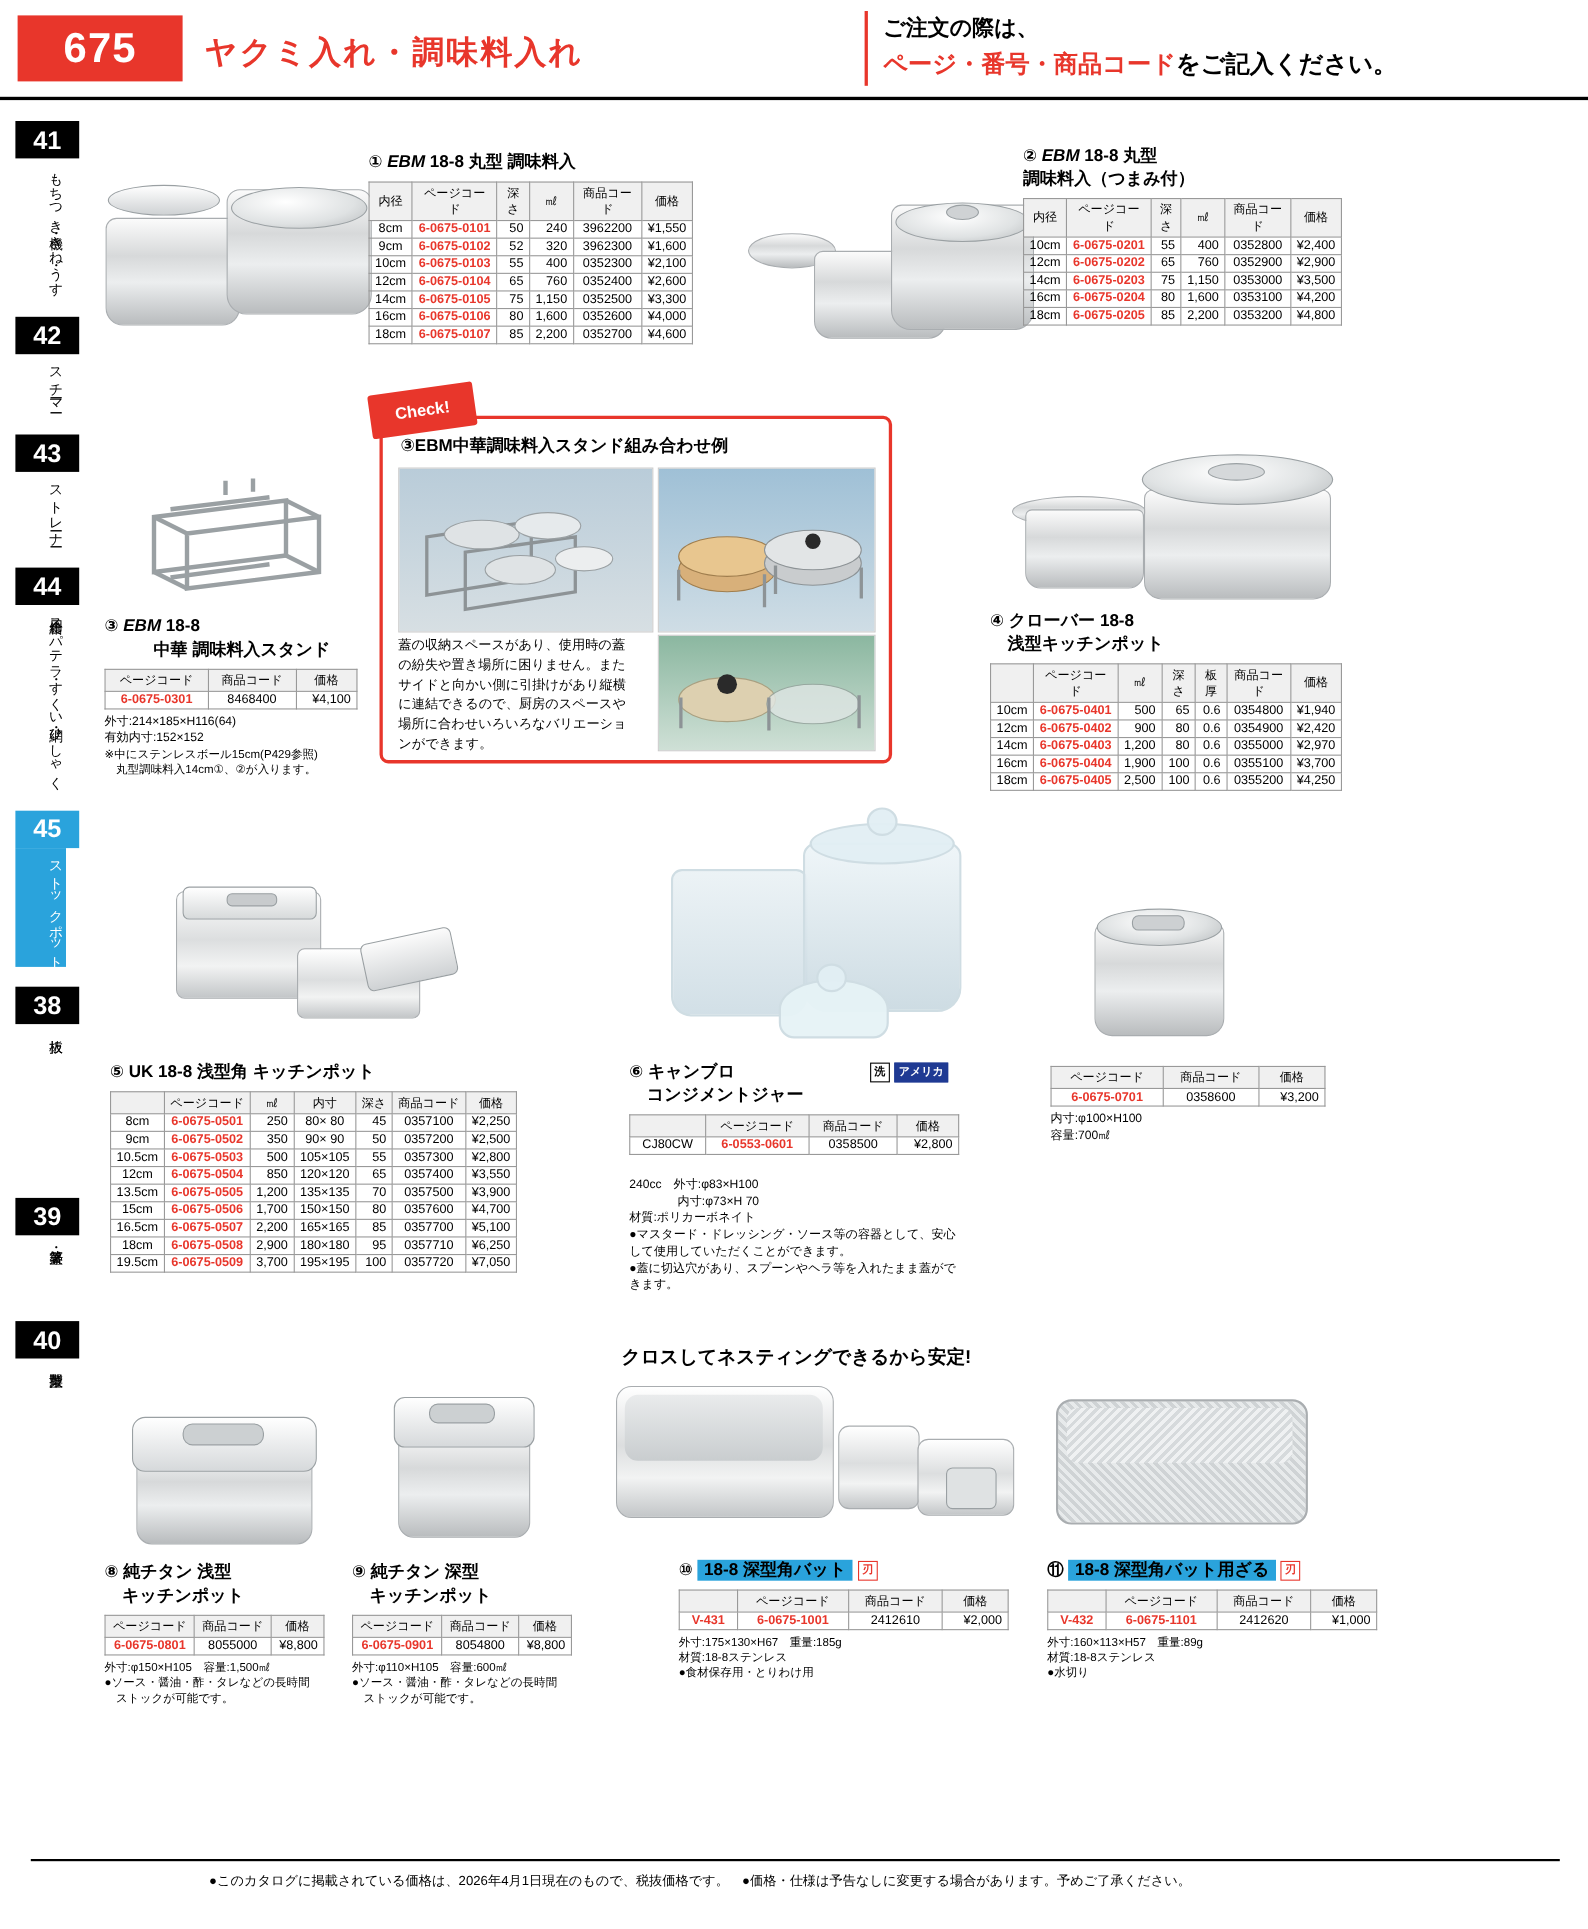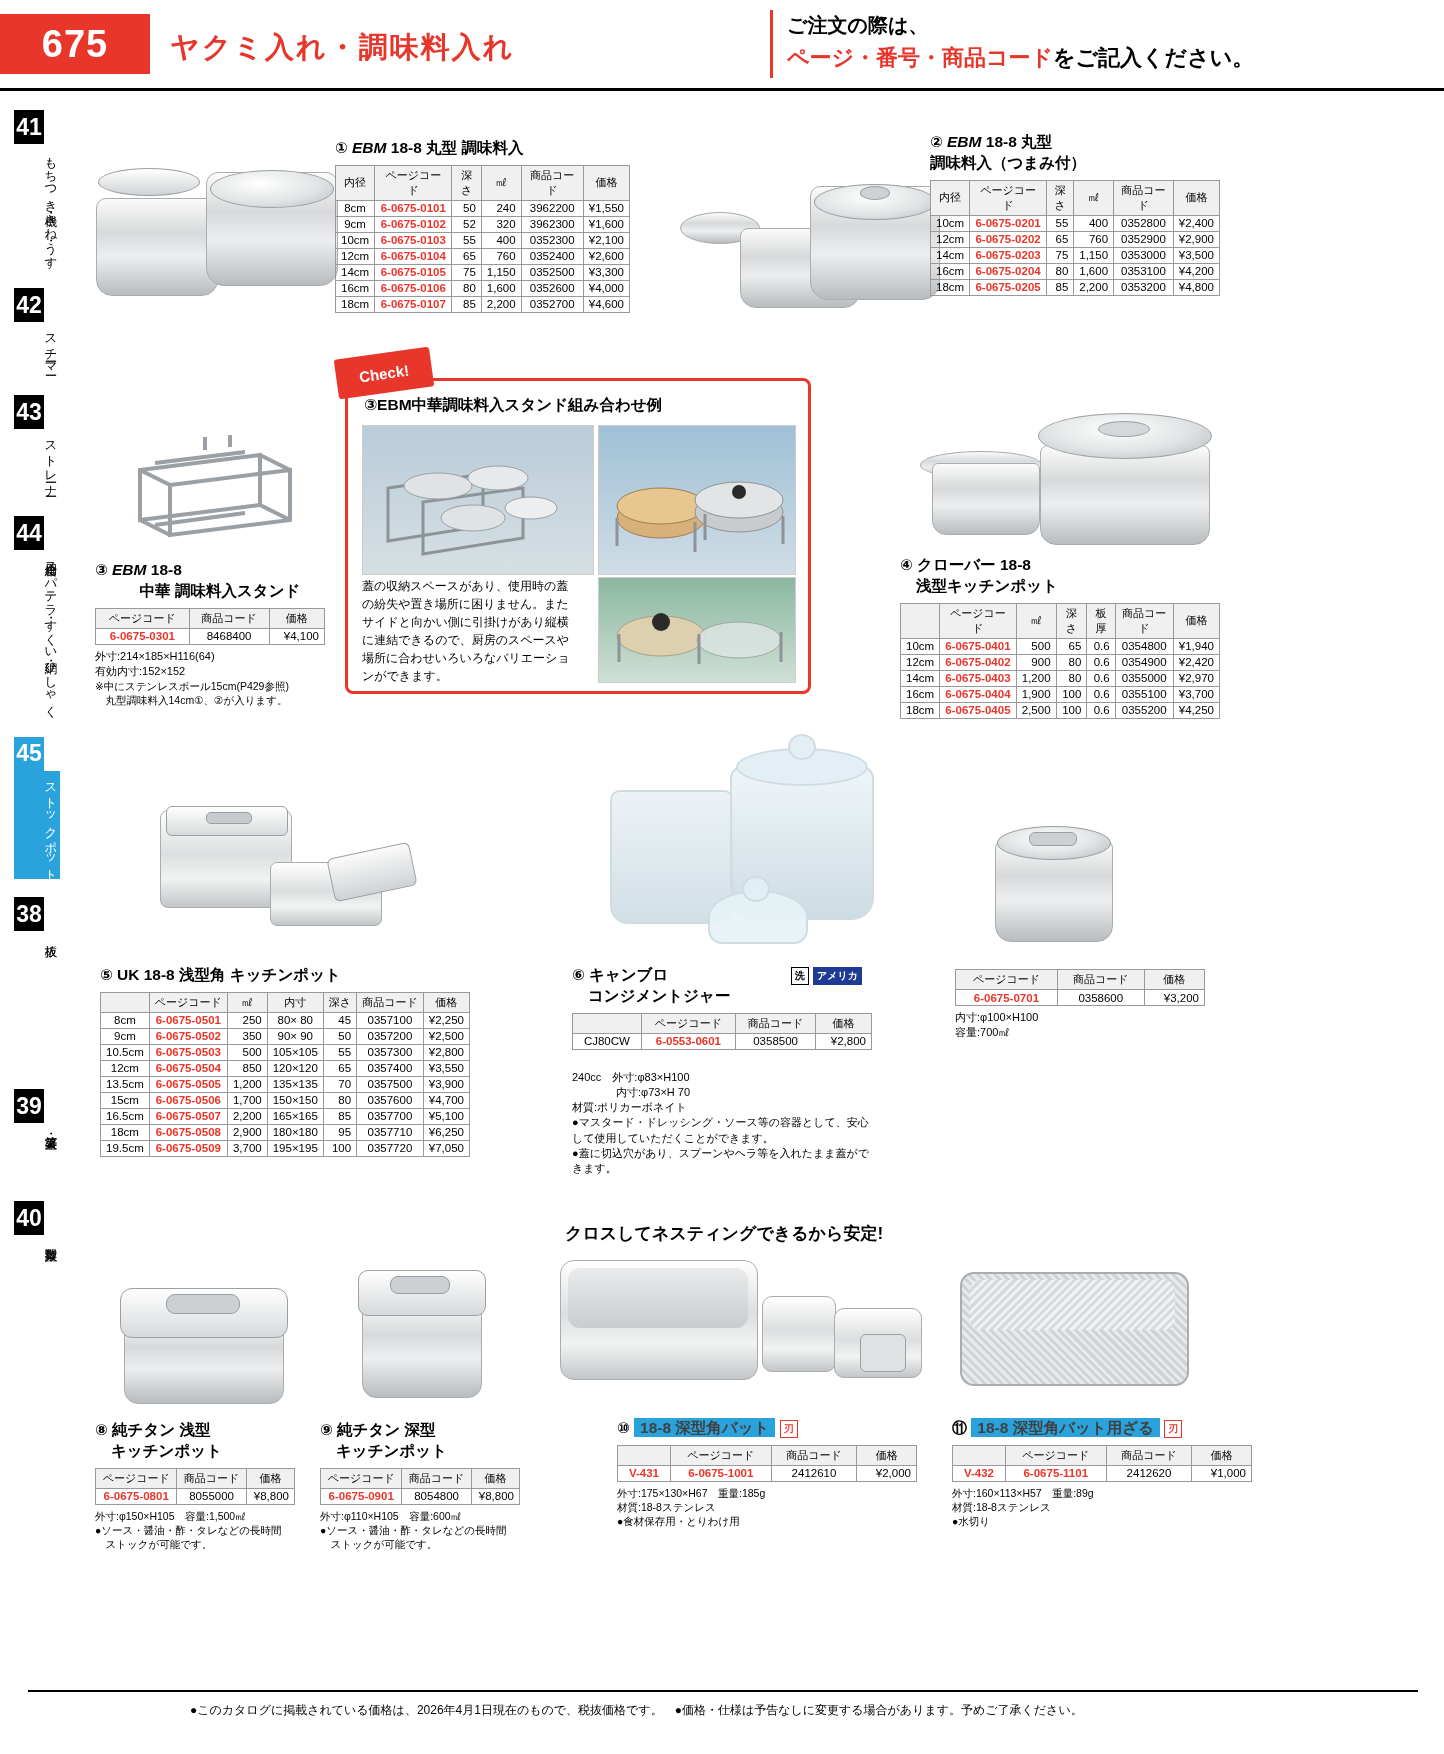--- a/index.html
+++ b/index.html
@@ -2,34 +2,34 @@
 <html><head>
 <meta charset="utf-8">
 <style>
   html,body{margin:0;padding:0;}
   body{
     width:1444px;height:1754px;position:relative;background:#ffffff;
     font-family:"Liberation Sans","DejaVu Sans",sans-serif;
     color:#000;font-size:12px;
   }
   
-  .page-header{position:absolute;left:0;top:0;width:1144px;height:86px;}
+  .page-header{position:absolute;left:16px;top:0;width:1144px;height:86px;}
   .pagenum-box{position:absolute;left:0;top:14px;width:150px;height:60px;background:#e8362b;
     color:#fff;font-size:38px;font-weight:bold;display:flex;align-items:center;justify-content:center;letter-spacing:1px;}
   .header-title{position:absolute;left:170px;top:28px;font-size:29px;font-weight:bold;color:#e8362b;letter-spacing:2px;}
   .order-note{position:absolute;left:770px;top:10px;width:660px;height:68px;border-left:3px solid #e8362b;padding-left:14px;box-sizing:border-box;}
   .order-note .l1{font-size:20px;font-weight:bold;margin-top:2px;}
   .order-note .l2{font-size:22px;font-weight:bold;margin-top:4px;}
   .order-note .l2 .red{color:#e8362b;}
   .hr-top{position:absolute;left:0;top:88px;width:1444px;height:3px;background:#000;}
 
   
   .rail{position:absolute;left:14px;top:110px;width:56px;}
   .rail-item{position:relative;margin-bottom:6px;}
-  .rail-num{width:30px;height:34px;background:#000;color:#fff;font-size:23px;font-weight:bold;
+  .rail-num{width:58px;height:34px;background:#000;color:#fff;font-size:23px;font-weight:bold;
      display:flex;align-items:center;justify-content:center;}
   .rail-num.active{background:#2aa3dc;}
   .rail-label{width:46px;box-sizing:border-box;padding:4px 2px;font-size:12.5px;line-height:1.12;
      writing-mode:vertical-rl;text-orientation:upright;height:auto;letter-spacing:0px;}
   .rail-label.active{background:#2aa3dc;color:#fff;}
 
   
   .blk{position:absolute;}
   .title{font-size:15.5px;font-weight:bold;line-height:1.35;}
   .title .ebm{font-style:italic;font-weight:bold;}
@@ -50,21 +50,21 @@
   .metal-flat{background:linear-gradient(180deg,#ffffff 0%,#dcdedf 45%,#f2f3f3 70%,#c3c6c8 100%);border:1px solid #a9adb0;}
 
   
   .check-box{position:absolute;left:345px;top:378px;width:460px;height:310px;border:3px solid #e8362b;border-radius:8px;background:#fff;}
   .check-flag{position:absolute;left:-12px;top:-28px;width:96px;height:40px;background:#e8362b;color:#fff;
      font-size:15px;font-weight:bold;display:flex;align-items:center;justify-content:center;transform:rotate(-8deg);border-radius:3px;}
   .check-title{position:absolute;left:16px;top:14px;font-size:15.5px;font-weight:bold;}
   .check-desc{position:absolute;left:14px;top:196px;width:214px;font-size:12px;line-height:1.5;}
 
   .badge{display:inline-block;border:1px solid #000;font-size:10px;padding:1px 3px;vertical-align:middle;}
-  .hl-blue{background:#2aa3dc;color:#404040;padding:1px 6px;font-weight:bold;font-size:15.5px;}
+  .hl-blue{background:#2aa3dc;color:#000000;padding:1px 6px;font-weight:bold;font-size:15.5px;}
 
   .footer-line{position:absolute;left:28px;top:1690px;width:1390px;height:2px;background:#000;}
   .footer-txt{position:absolute;left:190px;top:1702px;font-size:12px;}
   .nest-title{position:absolute;left:565px;top:1222px;font-size:17px;font-weight:bold;}
 </style>
 </head>
 <body>
 
 <div class="page-header">
   <div class="pagenum-box">675</div>

